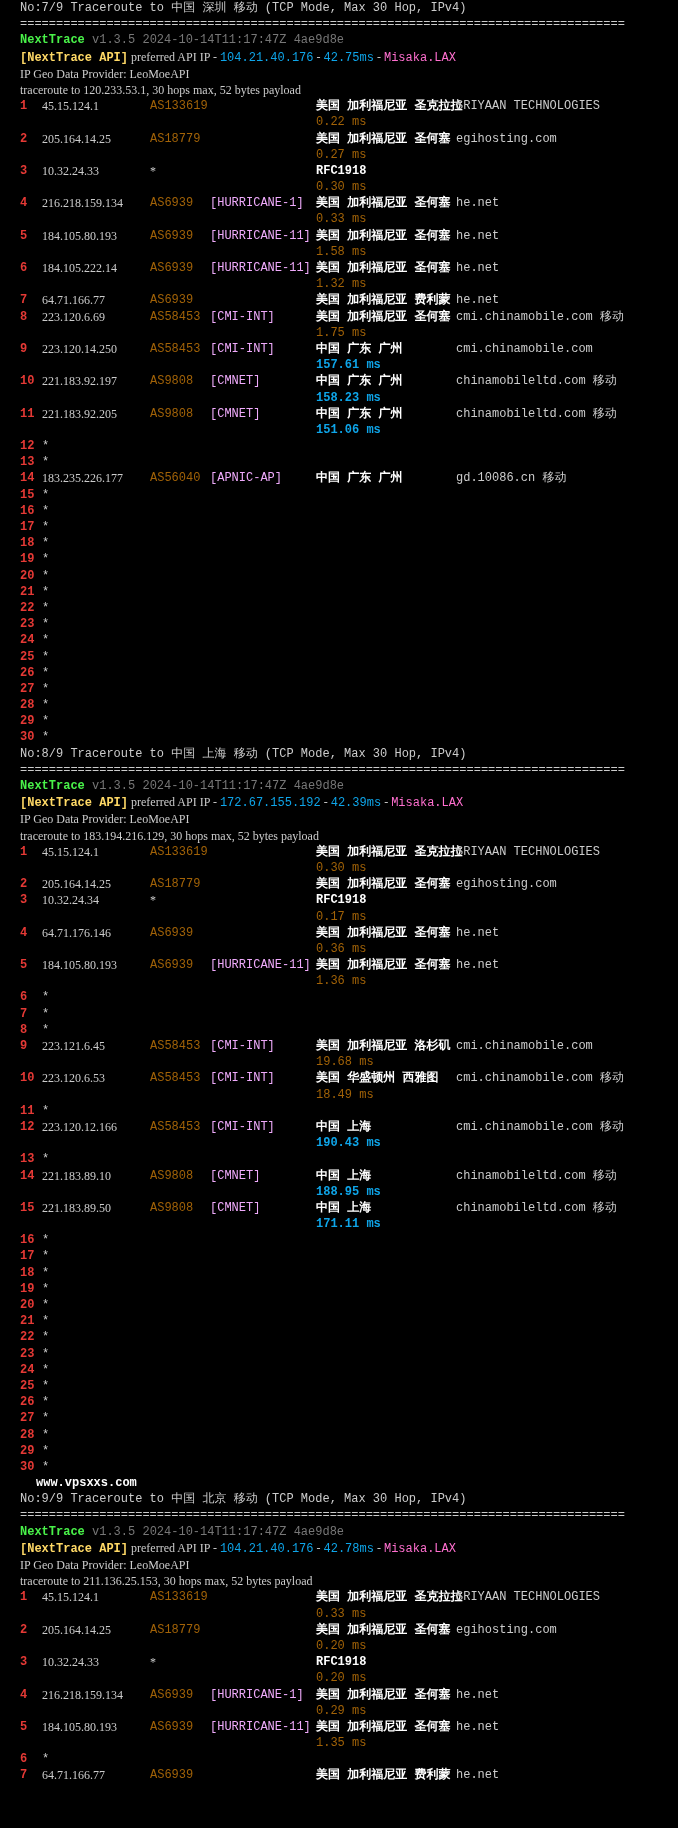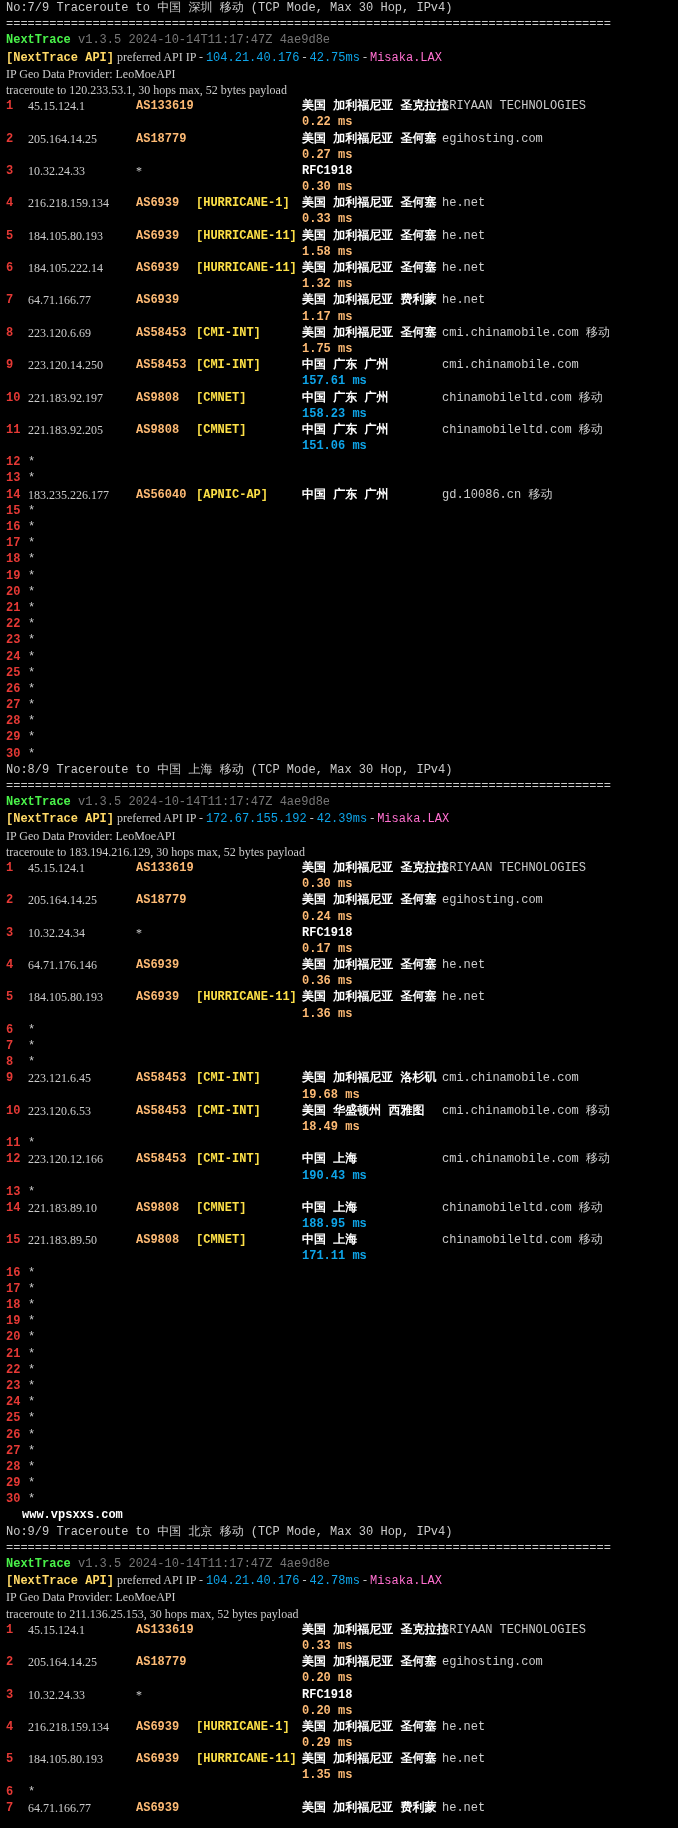--- a/index.html
+++ b/index.html
@@ -5,32 +5,32 @@
   body {
     margin: 0;
     padding: 0;
     background: #000;
     color: #ccc;
     font-family: "Consolas", "Monaco", "Courier New", monospace;
     font-size: 12px;
     line-height: 1.35;
     width: 678px;
   }
-  .block { padding: 0 6px; }
+  .block { padding: 0 20px; }
   .title-line { color: #ccc; }
   .divider { color: #ccc; white-space: nowrap; overflow: hidden; }
   .nexttrace { color: #49f149; font-weight: bold; text-align: right; }
   .meta { color: #777; }
   .api { color: #ffd966; font-weight: bold; }
   .plain { color: #ccc; font-family: Liberation Serif, serif; }
   .cyan { color: #0ea5e9; }
   .pink { color: #ff6fcf; }
   .red { color: #e53935; font-weight: bold; }
-  .green { color: #fdba74; font-weight: bold; }
-  .yellow { color: #fde047; font-weight: bold; }
+  .green { color: #a16207; font-weight: normal; }
+  .yellow { color: #f0abfc; font-weight: normal; }
   .orange { color: #0ea5e9; font-weight: bold; }
   .row { display: flex; flex-wrap: nowrap; white-space: nowrap; }
   .col-hop { width: 22px; flex: none; }
   .col-ip { width: 108px; flex: none; }
   .col-as { width: 60px; flex: none; }
   .col-tag { width: 106px; flex: none; }
   .col-loc { width: 140px; flex: none; font-weight: bold; color: #fff; }
   .col-host { color: #ccc; }
   .watermark { color: #fff; font-weight: bold; padding-left: 16px; }
   .star { color: #ccc; }
@@ -101,21 +101,20 @@
     </div>
     <div class="ms-row"><span class="green">1.32 ms</span></div>
     <div class="row">
       <span class="col-hop red">7</span>
       <span class="col-ip plain">64.71.166.77</span>
       <span class="col-as green">AS6939</span>
       <span class="col-tag yellow"></span>
       <span class="col-loc">美国 加利福尼亚 费利蒙</span>
       <span class="col-host">  he.net</span>
     </div>
-    <div class="ms-row"><span class="green">1.17 ms</span></div>
     <div class="row">
       <span class="col-hop red">8</span>
       <span class="col-ip plain">223.120.6.69</span>
       <span class="col-as green">AS58453</span>
       <span class="col-tag yellow">[CMI-INT]</span>
       <span class="col-loc">美国 加利福尼亚 圣何塞</span>
       <span class="col-host">  cmi.chinamobile.com  移动</span>
     </div>
     <div class="ms-row"><span class="green">1.75 ms</span></div>
     <div class="row">
@@ -242,21 +241,20 @@
     </div>
     <div class="ms-row"><span class="green">0.30 ms</span></div>
     <div class="row">
       <span class="col-hop red">2</span>
       <span class="col-ip plain">205.164.14.25</span>
       <span class="col-as green">AS18779</span>
       <span class="col-tag yellow"></span>
       <span class="col-loc">美国 加利福尼亚 圣何塞</span>
       <span class="col-host">  egihosting.com</span>
     </div>
-    <div class="ms-row"><span class="green">0.24 ms</span></div>
     <div class="row">
       <span class="col-hop red">3</span>
       <span class="col-ip plain">10.32.24.34</span>
       <span class="col-as plain">*</span>
       <span class="col-tag yellow"></span>
       <span class="col-loc">RFC1918</span>
       <span class="col-host">  </span>
     </div>
     <div class="ms-row"><span class="green">0.17 ms</span></div>
     <div class="row">

